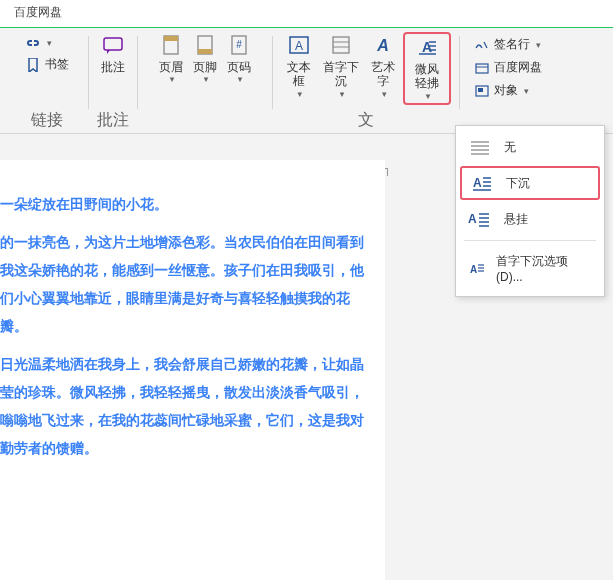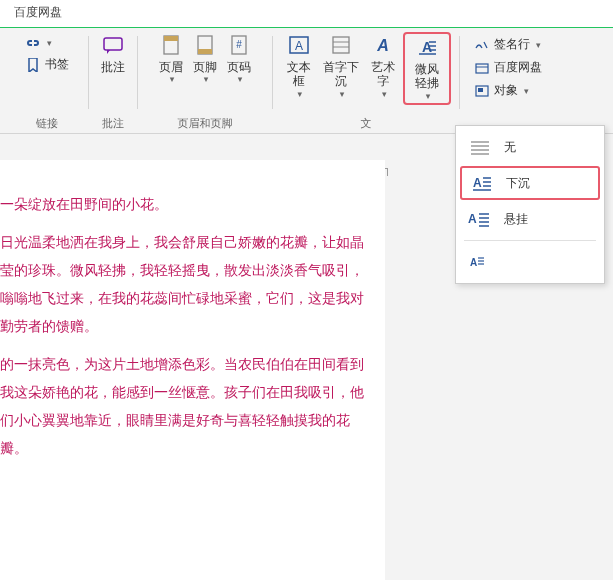--- a/index.html
+++ b/index.html
@@ -2,39 +2,39 @@
 <html><head>
   <meta charset="utf-8">
   <style>
     * { box-sizing: border-box; margin: 0; padding: 0; }
     body { font-family: "Microsoft YaHei", sans-serif; font-size: 12px; background: #f3f3f3; width: 613px; height: 580px; overflow: hidden; }
     .tabstrip { background: #fff; height: 28px; border-bottom: 1px solid #22c55e; display: flex; align-items: flex-end; }
     .tab { padding: 6px 14px; color: #444; }
     .ribbon { background: #f3f3f3; display: flex; border-bottom: 1px solid #d4d4d4; padding: 4px 8px 0 8px; height: 106px; }
     .group { display: flex; flex-direction: column; align-items: center; padding: 0 6px; position: relative; }
     .group-sep { width: 1px; background: #d4d4d4; margin: 4px 2px 24px 2px; }
-    .group-label { position: absolute; bottom: 2px; font-size: 11px; color: #666; width: 100%; text-align: center; }
+    .group-label { position: absolute; bottom: 2px; font-size: 16px; color: #666; width: 100%; text-align: center; }
     .vbtn { display: flex; flex-direction: column; align-items: center; padding: 2px 4px; cursor: pointer; }
     .vbtn .ico { width: 22px; height: 22px; margin-bottom: 4px; display: flex; align-items: center; justify-content: center; }
     .vbtn .lbl { font-size: 12px; color: #333; text-align: center; line-height: 1.2; }
     .smallitem { display: flex; align-items: center; gap: 4px; padding: 2px 4px; cursor: pointer; }
     .smallitem .sico { width: 16px; height: 14px; display: flex; align-items: center; justify-content: center; }
     .smallitem .slbl { font-size: 12px; color: #333; }
     .links-col { display: flex; flex-direction: column; gap: 2px; padding-top: 2px; }
     .chev { font-size: 9px; color: #666; margin-left: 2px; }
     .row-btns { display: flex; gap: 2px; }
     .highlighted { border: 2px solid #e85a6b; border-radius: 4px; padding: 2px; }
     .dropdown { position: absolute; left: 455px; top: 125px; width: 150px; background: #fff; border: 1px solid #ccc; box-shadow: 2px 2px 6px rgba(0,0,0,0.15); padding: 4px 0; }
     .dd-item { display: flex; align-items: center; gap: 12px; padding: 8px 12px; cursor: pointer; }
     .dd-item.sel { border: 2px solid #e85a6b; border-radius: 3px; margin: 2px 4px; padding: 6px 8px; }
     .dd-ico { width: 24px; height: 18px; display: flex; align-items: center; justify-content: center; }
     .dd-lbl { font-size: 12px; color: #333; }
     .dd-sep { height: 1px; background: #e0e0e0; margin: 4px 8px; }
     .dd-opt { padding: 8px 12px; display: flex; gap: 10px; align-items: center; cursor: pointer; }
-    .doc { background: #fff; position: absolute; left: 0; top: 160px; width: 385px; height: 420px; padding: 30px 10px 10px 0; line-height: 2.0; font-size: 14px; color: #be185d; }
+    .doc { background: #fff; position: absolute; left: 0; top: 160px; width: 385px; height: 420px; padding: 30px 10px 10px 0; line-height: 2.0; font-size: 14px; color: #3b82f6; font-weight: bold; }
     .doc p { margin-bottom: 10px; text-align: left; }
     .corner { position: absolute; left: 378px; top: 168px; width: 10px; height: 10px; }
     .corner::before { content: ""; position: absolute; right: 0; top: 0; width: 8px; height: 1px; background: #999; }
     .corner::after { content: ""; position: absolute; right: 0; top: 0; width: 1px; height: 8px; background: #999; }
   </style>
 </head>
 <body>
 
 <div class="tabstrip">
   <div class="tab">百度网盘</div>
@@ -105,21 +105,20 @@
         <span class="ico">
             <svg width="20" height="22">
               <rect x="3" y="2" width="14" height="18" fill="none" stroke="#888" stroke-width="1.3"></rect>
               <text x="10" y="14" font-size="10" fill="#2b579a" text-anchor="middle">#</text>
             </svg>
           </span>
         <span class="lbl">页码</span>
         <span class="chev">▾</span>
       </div>
     </div>
-    <div class="group-label">页眉和页脚</div>
   </div>
   <div class="group-sep"></div>
 
   <div class="group" style="width:182px">
     <div class="row-btns">
       <div class="vbtn">
         <span class="ico">
             <svg width="22" height="22">
               <rect x="2" y="3" width="18" height="16" fill="none" stroke="#2b579a" stroke-width="1.5"></rect>
               <text x="11" y="16" font-size="12" fill="#2b579a" text-anchor="middle">A</text>
@@ -241,21 +240,22 @@
   <div class="dd-sep"></div>
   <div class="dd-opt">
     <span class="dd-ico" style="width:18px">
         <svg width="18" height="14">
           <text x="2" y="11" font-size="10" fill="#2b579a" font-weight="bold">A</text>
           <line x1="10" y1="3" x2="16" y2="3" stroke="#2b579a" stroke-width="1.2"></line>
           <line x1="10" y1="6" x2="16" y2="6" stroke="#2b579a" stroke-width="1.2"></line>
           <line x1="10" y1="9" x2="16" y2="9" stroke="#2b579a" stroke-width="1.2"></line>
         </svg>
       </span>
+    <span class="dd-lbl">首字下沉选项(D)...</span>
   </div>
 </div>
 
 <div class="corner"></div>
 <div class="doc">
   <p>一朵绽放在田野间的小花。</p>
+  <p>的一抹亮色，为这片土地增添色彩。当农民伯伯在田间看到我这朵娇艳的花，能感到一丝惬意。孩子们在田我吸引，他们小心翼翼地靠近，眼睛里满是好奇与喜轻轻触摸我的花瓣。</p>
   <p>日光温柔地洒在我身上，我会舒展自己娇嫩的花瓣，让如晶莹的珍珠。微风轻拂，我轻轻摇曳，散发出淡淡香气吸引，嗡嗡地飞过来，在我的花蕊间忙碌地采蜜，它们，这是我对勤劳者的馈赠。</p>
-  <p>的一抹亮色，为这片土地增添色彩。当农民伯伯在田间看到我这朵娇艳的花，能感到一丝惬意。孩子们在田我吸引，他们小心翼翼地靠近，眼睛里满是好奇与喜轻轻触摸我的花瓣。</p>
 </div>
 
 </body></html>

